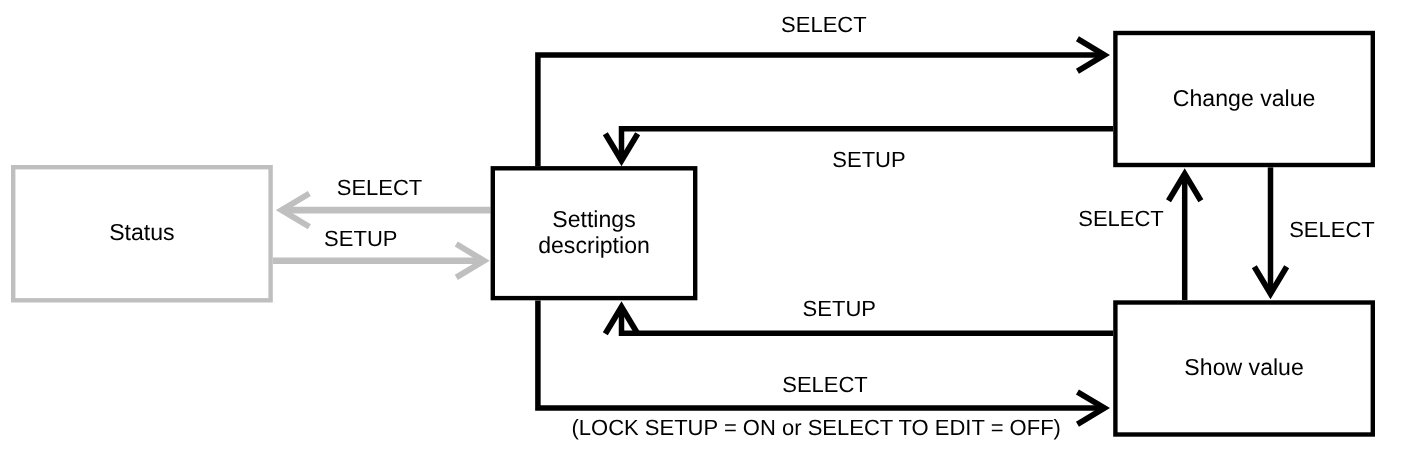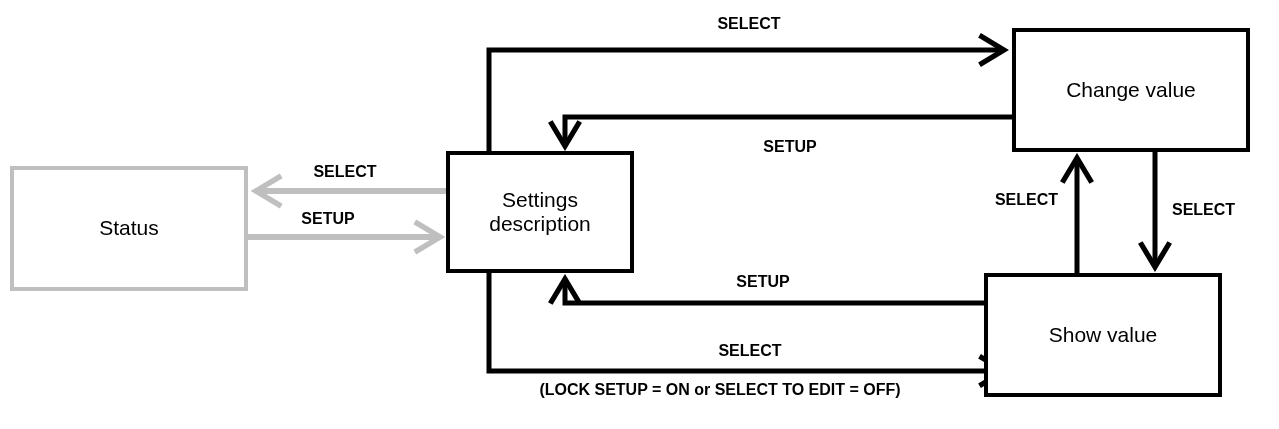--- a/index.html
+++ b/index.html
@@ -24,41 +24,40 @@
   .ah-black{fill:none;stroke:var(--line,#000);stroke-width:1.5;}
   .ah-gray{fill:none;stroke:var(--muted,#bfbfbf);stroke-width:1.5;}
   .node{
     position:absolute;
     display:flex;align-items:center;justify-content:center;
     background:var(--background,#fff);
     border:4px solid var(--line,#000);
     font-size:21px;line-height:1.15;
     text-align:center;
   }
-  .node.muted{border-color:var(--muted,#bfbfbf);margin-top:16px;}
+  .node.muted{border-color:var(--muted,#bfbfbf);}
   .node-status{left:10px;top:150px;width:238px;height:125px;}
   .node-settings{left:446px;top:151px;width:188px;height:122px;}
   .node-change{left:1012px;top:28px;width:238px;height:124px;}
-  .node-show{left:984px;top:273px;width:238px;height:124px;}
+  .node-show{left:1012px;top:273px;width:238px;height:124px;}
   .edge-label{
     position:absolute;
-    font-size:16px;line-height:21px;
+    font-size:20px;line-height:21px;
     white-space:nowrap;
-    font-weight:bold;
   }
   .centered{transform:translateX(-50%);}
   .lbl-top-select{left:749px;top:13px;}
   .lbl-top-cond{left:742px;top:63px;}
   .lbl-setup-upper{left:790px;top:136px;}
   .lbl-pair{right:221px;top:189px;text-align:right;}
   .lbl-pair span{display:block;}
   .lbl-select-right{left:1172px;top:199px;}
   .lbl-setup-lower{left:763px;top:271px;}
   .lbl-bottom-select{left:750px;top:340px;}
-  .lbl-bottom-cond{left:720px;top:379px;text-align:right;}
+  .lbl-bottom-cond{left:742px;top:379px;text-align:right;}
   .lbl-gray-select{left:345px;top:161px;}
   .lbl-gray-setup{left:328px;top:208px;}
 </style>
 </head>
 <body>
 
 <div class="stage">
 
   <svg class="connectors" viewBox="0 0 1279 429" xmlns="http://www.w3.org/2000/svg">
     <defs>

